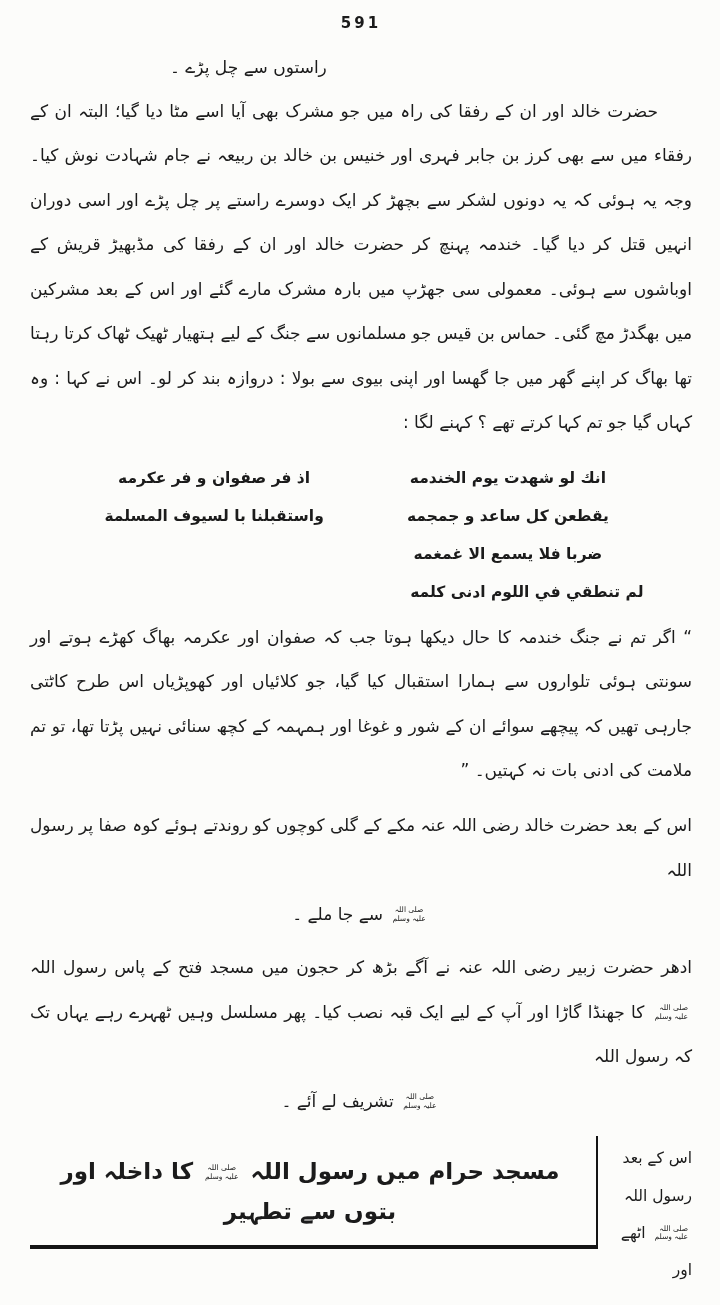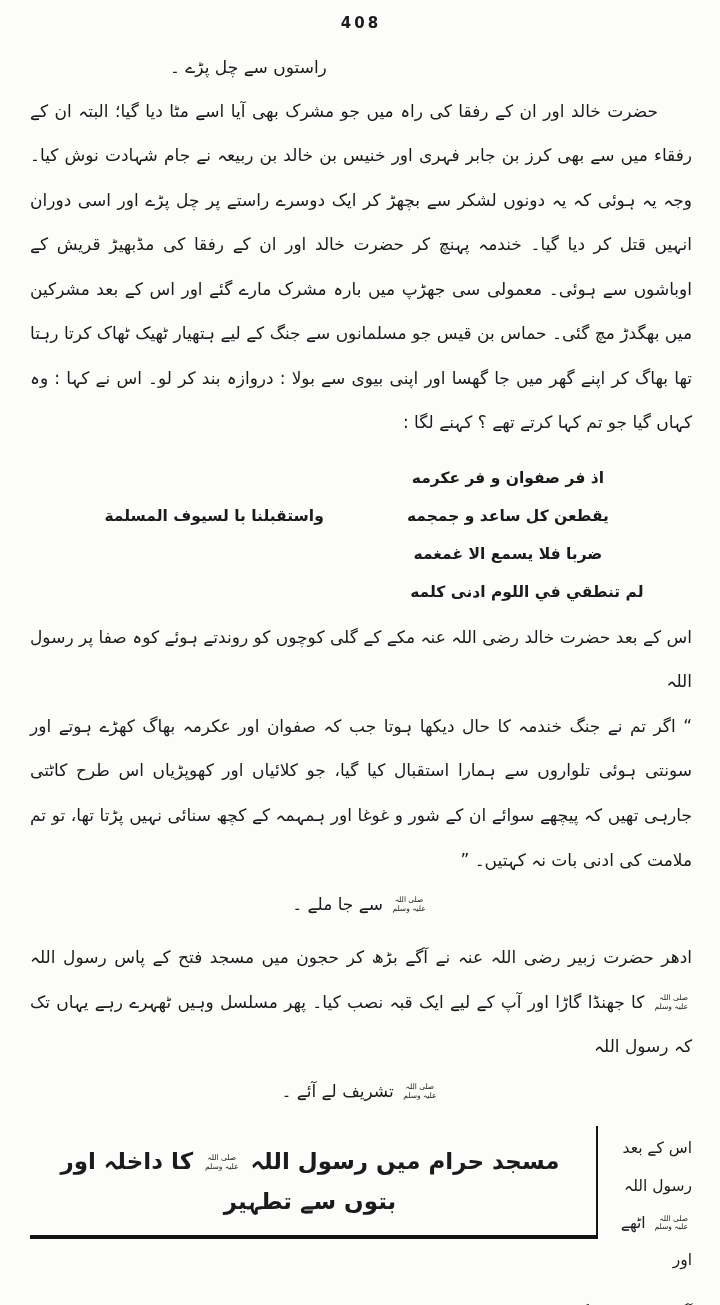--- a/index.html
+++ b/index.html
@@ -103,43 +103,44 @@
     text-align:right;
     padding-top:4px;
   }
   .clear{ clear:both; }
 </style>
 </head>
 <body>
 
 <div class="page">
 
-  <div class="page-number">408</div>
+  <div class="page-number">591</div>
 
   <div class="opening-line">راستوں سے چل پڑے ۔</div>
 
   <p class="para indent p-first">حضرت خالد اور ان کے رفقا کی راہ میں جو مشرک بھی آیا اسے مٹا دیا گیا؛ البتہ ان کے رفقاء میں سے بھی کرز بن جابر فہری اور خنیس بن خالد بن ربیعہ نے جام شہادت نوش کیا۔ وجہ یہ ہوئی کہ یہ دونوں لشکر سے بچھڑ کر ایک دوسرے راستے پر چل پڑے اور اسی دوران انہیں قتل کر دیا گیا۔ خندمہ پہنچ کر حضرت خالد اور ان کے رفقا کی مڈبھیڑ قریش کے اوباشوں سے ہوئی۔ معمولی سی جھڑپ میں بارہ مشرک مارے گئے اور اس کے بعد مشرکین میں بھگدڑ مچ گئی۔ حماس بن قیس جو مسلمانوں سے جنگ کے لیے ہتھیار ٹھیک ٹھاک کرتا رہتا تھا بھاگ کر اپنے گھر میں جا گھسا اور اپنی بیوی سے بولا : دروازہ بند کر لو۔ اس نے کہا : وہ کہاں گیا جو تم کہا کرتے تھے ؟ کہنے لگا :</p>
 
   <div class="poem">
     <div class="couplet">
+      <span class="hemistich">انك لو شهدت يوم الخندمه</span>
       <span class="hemistich">اذ فر صفوان و فر عكرمه</span>
     </div>
     <div class="couplet">
       <span class="hemistich">يقطعن كل ساعد و جمجمه</span>
       <span class="hemistich">واستقبلنا با لسيوف المسلمة</span>
     </div>
     <div class="couplet">
       <span class="hemistich">ضربا فلا يسمع الا غمغمه</span>
     </div>
     <div class="poem-closing">لم تنطقي في اللوم ادنى كلمه</div>
   </div>
 
+  <p class="para">“ اگر تم نے جنگ خندمہ کا حال دیکھا ہوتا جب کہ صفوان اور عکرمہ بھاگ کھڑے ہوتے اور سونتی ہوئی تلواروں سے ہمارا استقبال کیا گیا، جو کلائیاں اور کھوپڑیاں اس طرح کاٹتی جارہی تھیں کہ پیچھے سوائے ان کے شور و غوغا اور ہمہمہ کے کچھ سنائی نہیں پڑتا تھا، تو تم ملامت کی ادنی بات نہ کہتیں۔ ”</p>
+
   <p class="para" style="margin-top:10px;">اس کے بعد حضرت خالد رضی اللہ عنہ مکے کے گلی کوچوں کو روندتے ہوئے کوہ صفا پر رسول اللہ</p>
-
-  <p class="para">“ اگر تم نے جنگ خندمہ کا حال دیکھا ہوتا جب کہ صفوان اور عکرمہ بھاگ کھڑے ہوتے اور سونتی ہوئی تلواروں سے ہمارا استقبال کیا گیا، جو کلائیاں اور کھوپڑیاں اس طرح کاٹتی جارہی تھیں کہ پیچھے سوائے ان کے شور و غوغا اور ہمہمہ کے کچھ سنائی نہیں پڑتا تھا، تو تم ملامت کی ادنی بات نہ کہتیں۔ ”</p>
   <div class="seal-line">
     <span class="seal">
       <span>صلی اللہ</span>
       <span>علیہ وسلم</span>
     </span>
     <span>سے جا ملے ۔</span>
   </div>
 
   <p class="para">
     <span>ادھر حضرت زبیر رضی اللہ عنہ نے آگے بڑھ کر حجون میں مسجد فتح کے پاس رسول اللہ</span>

